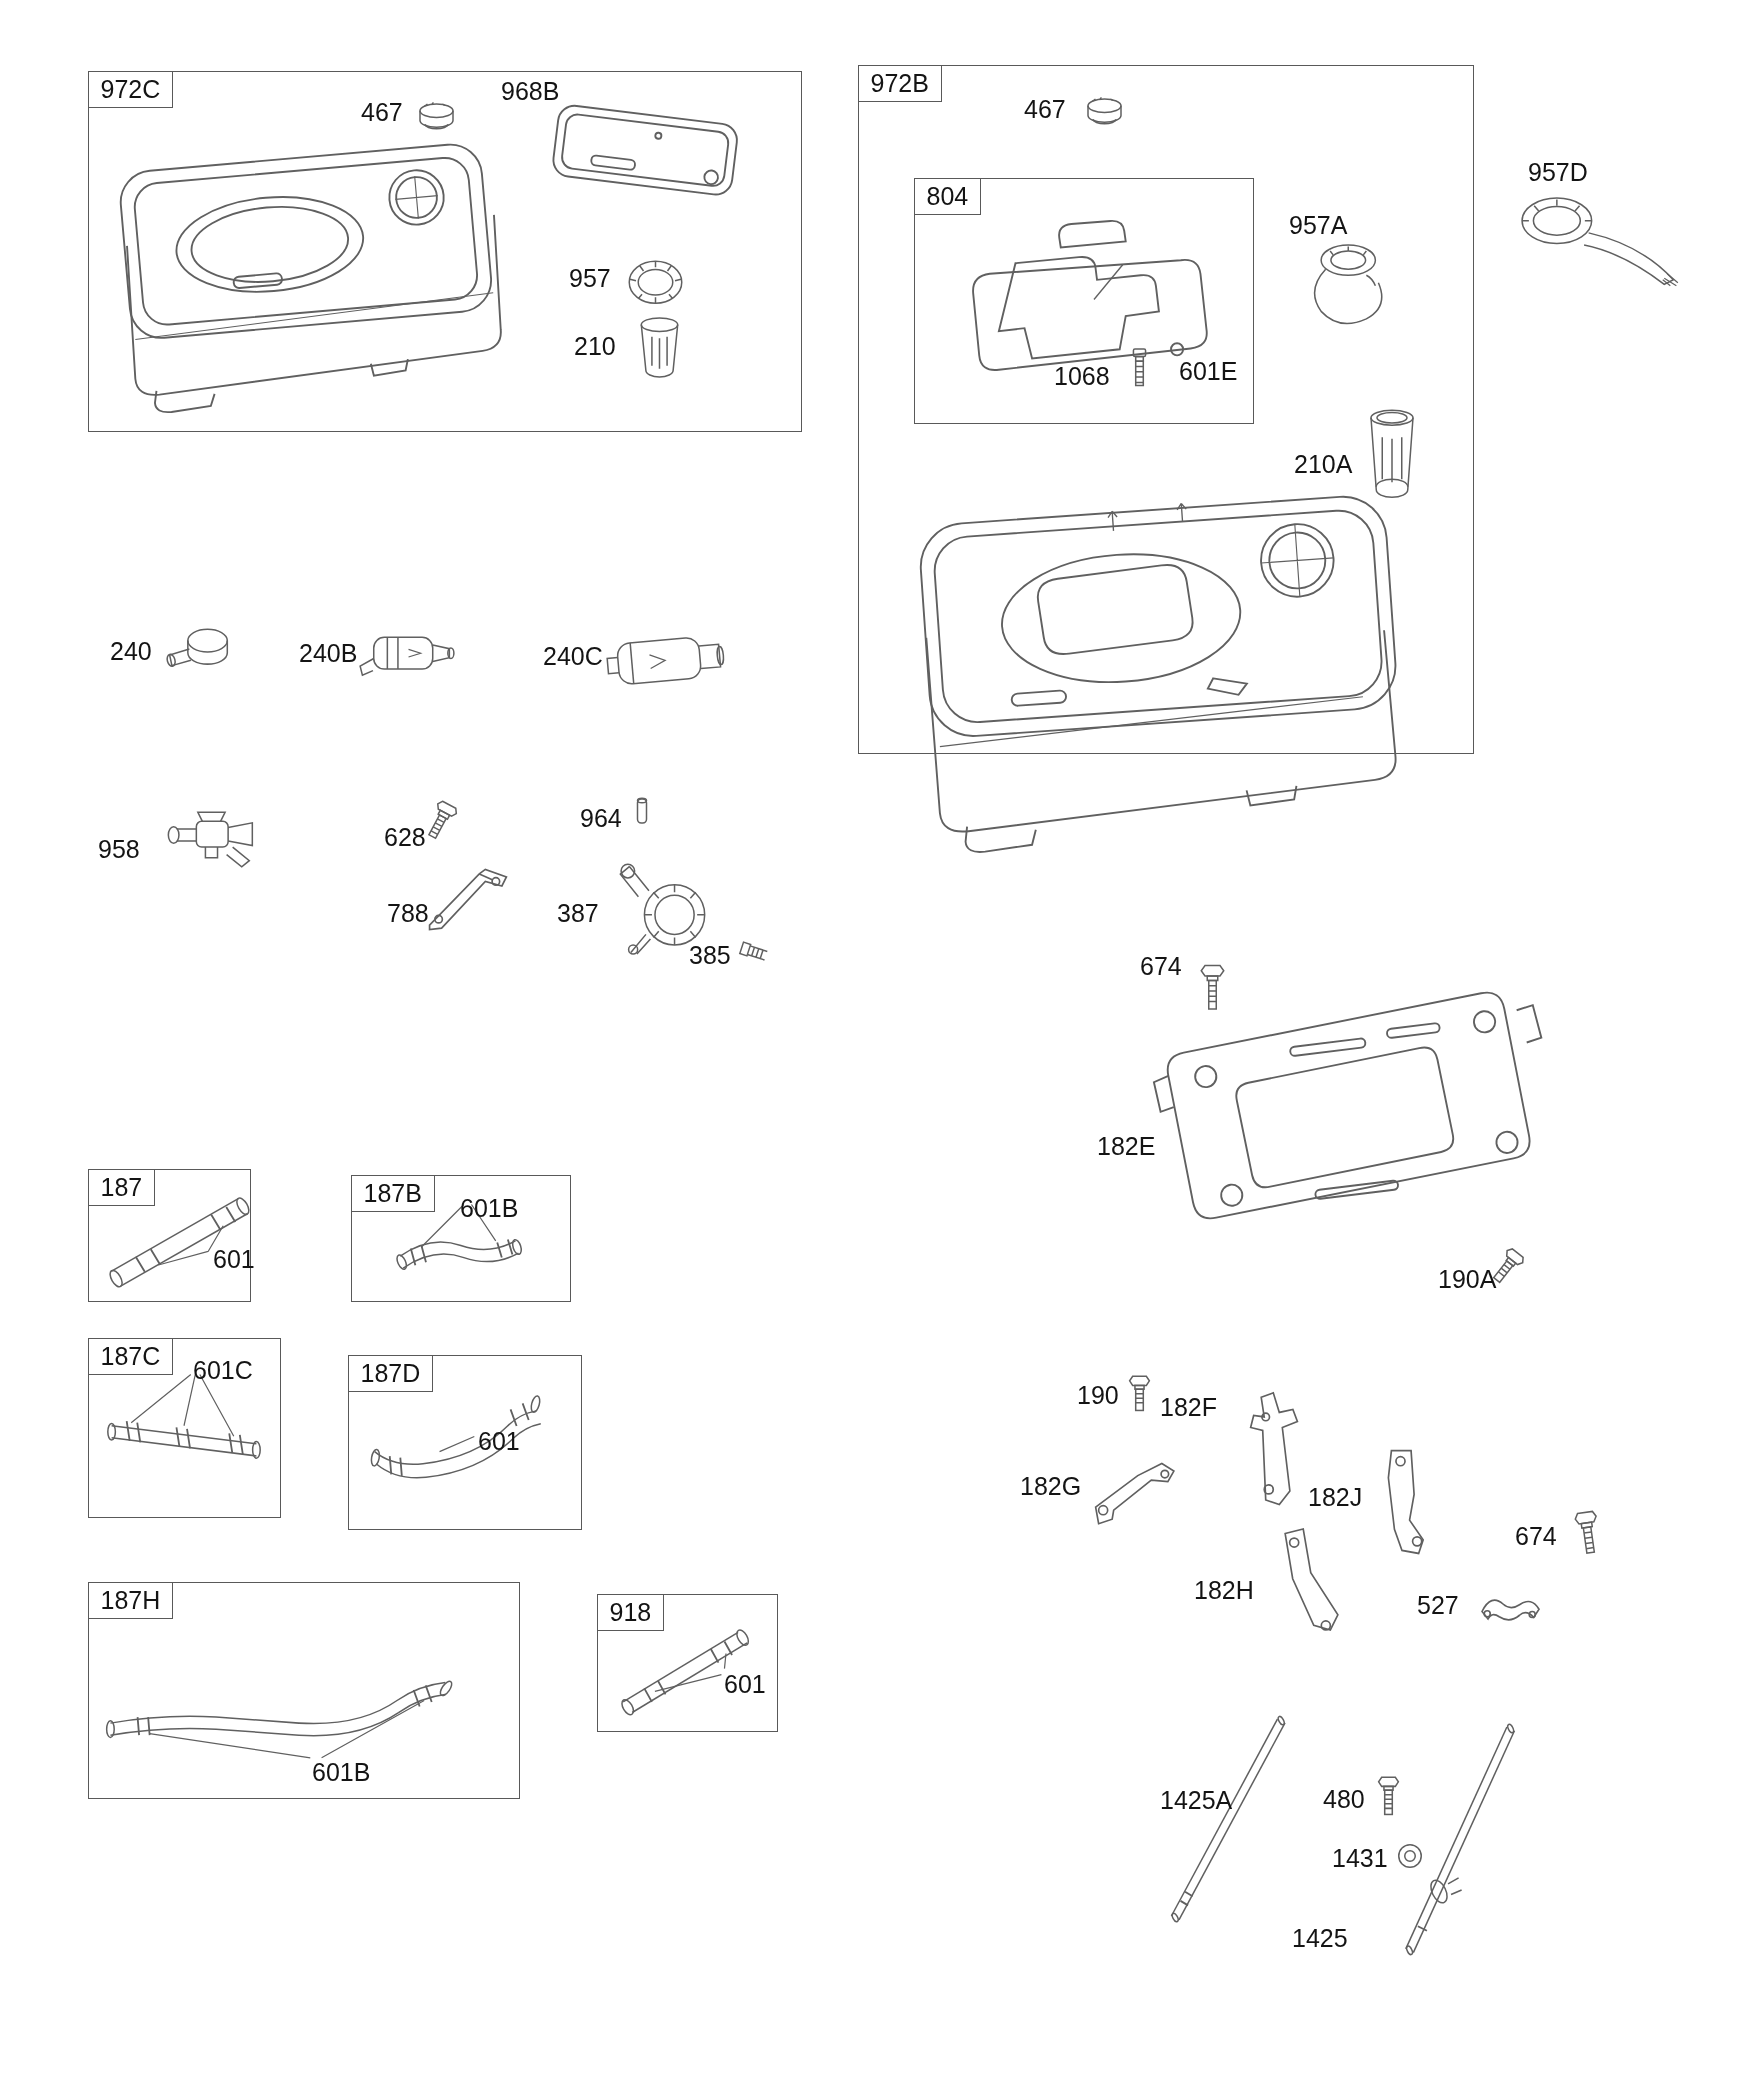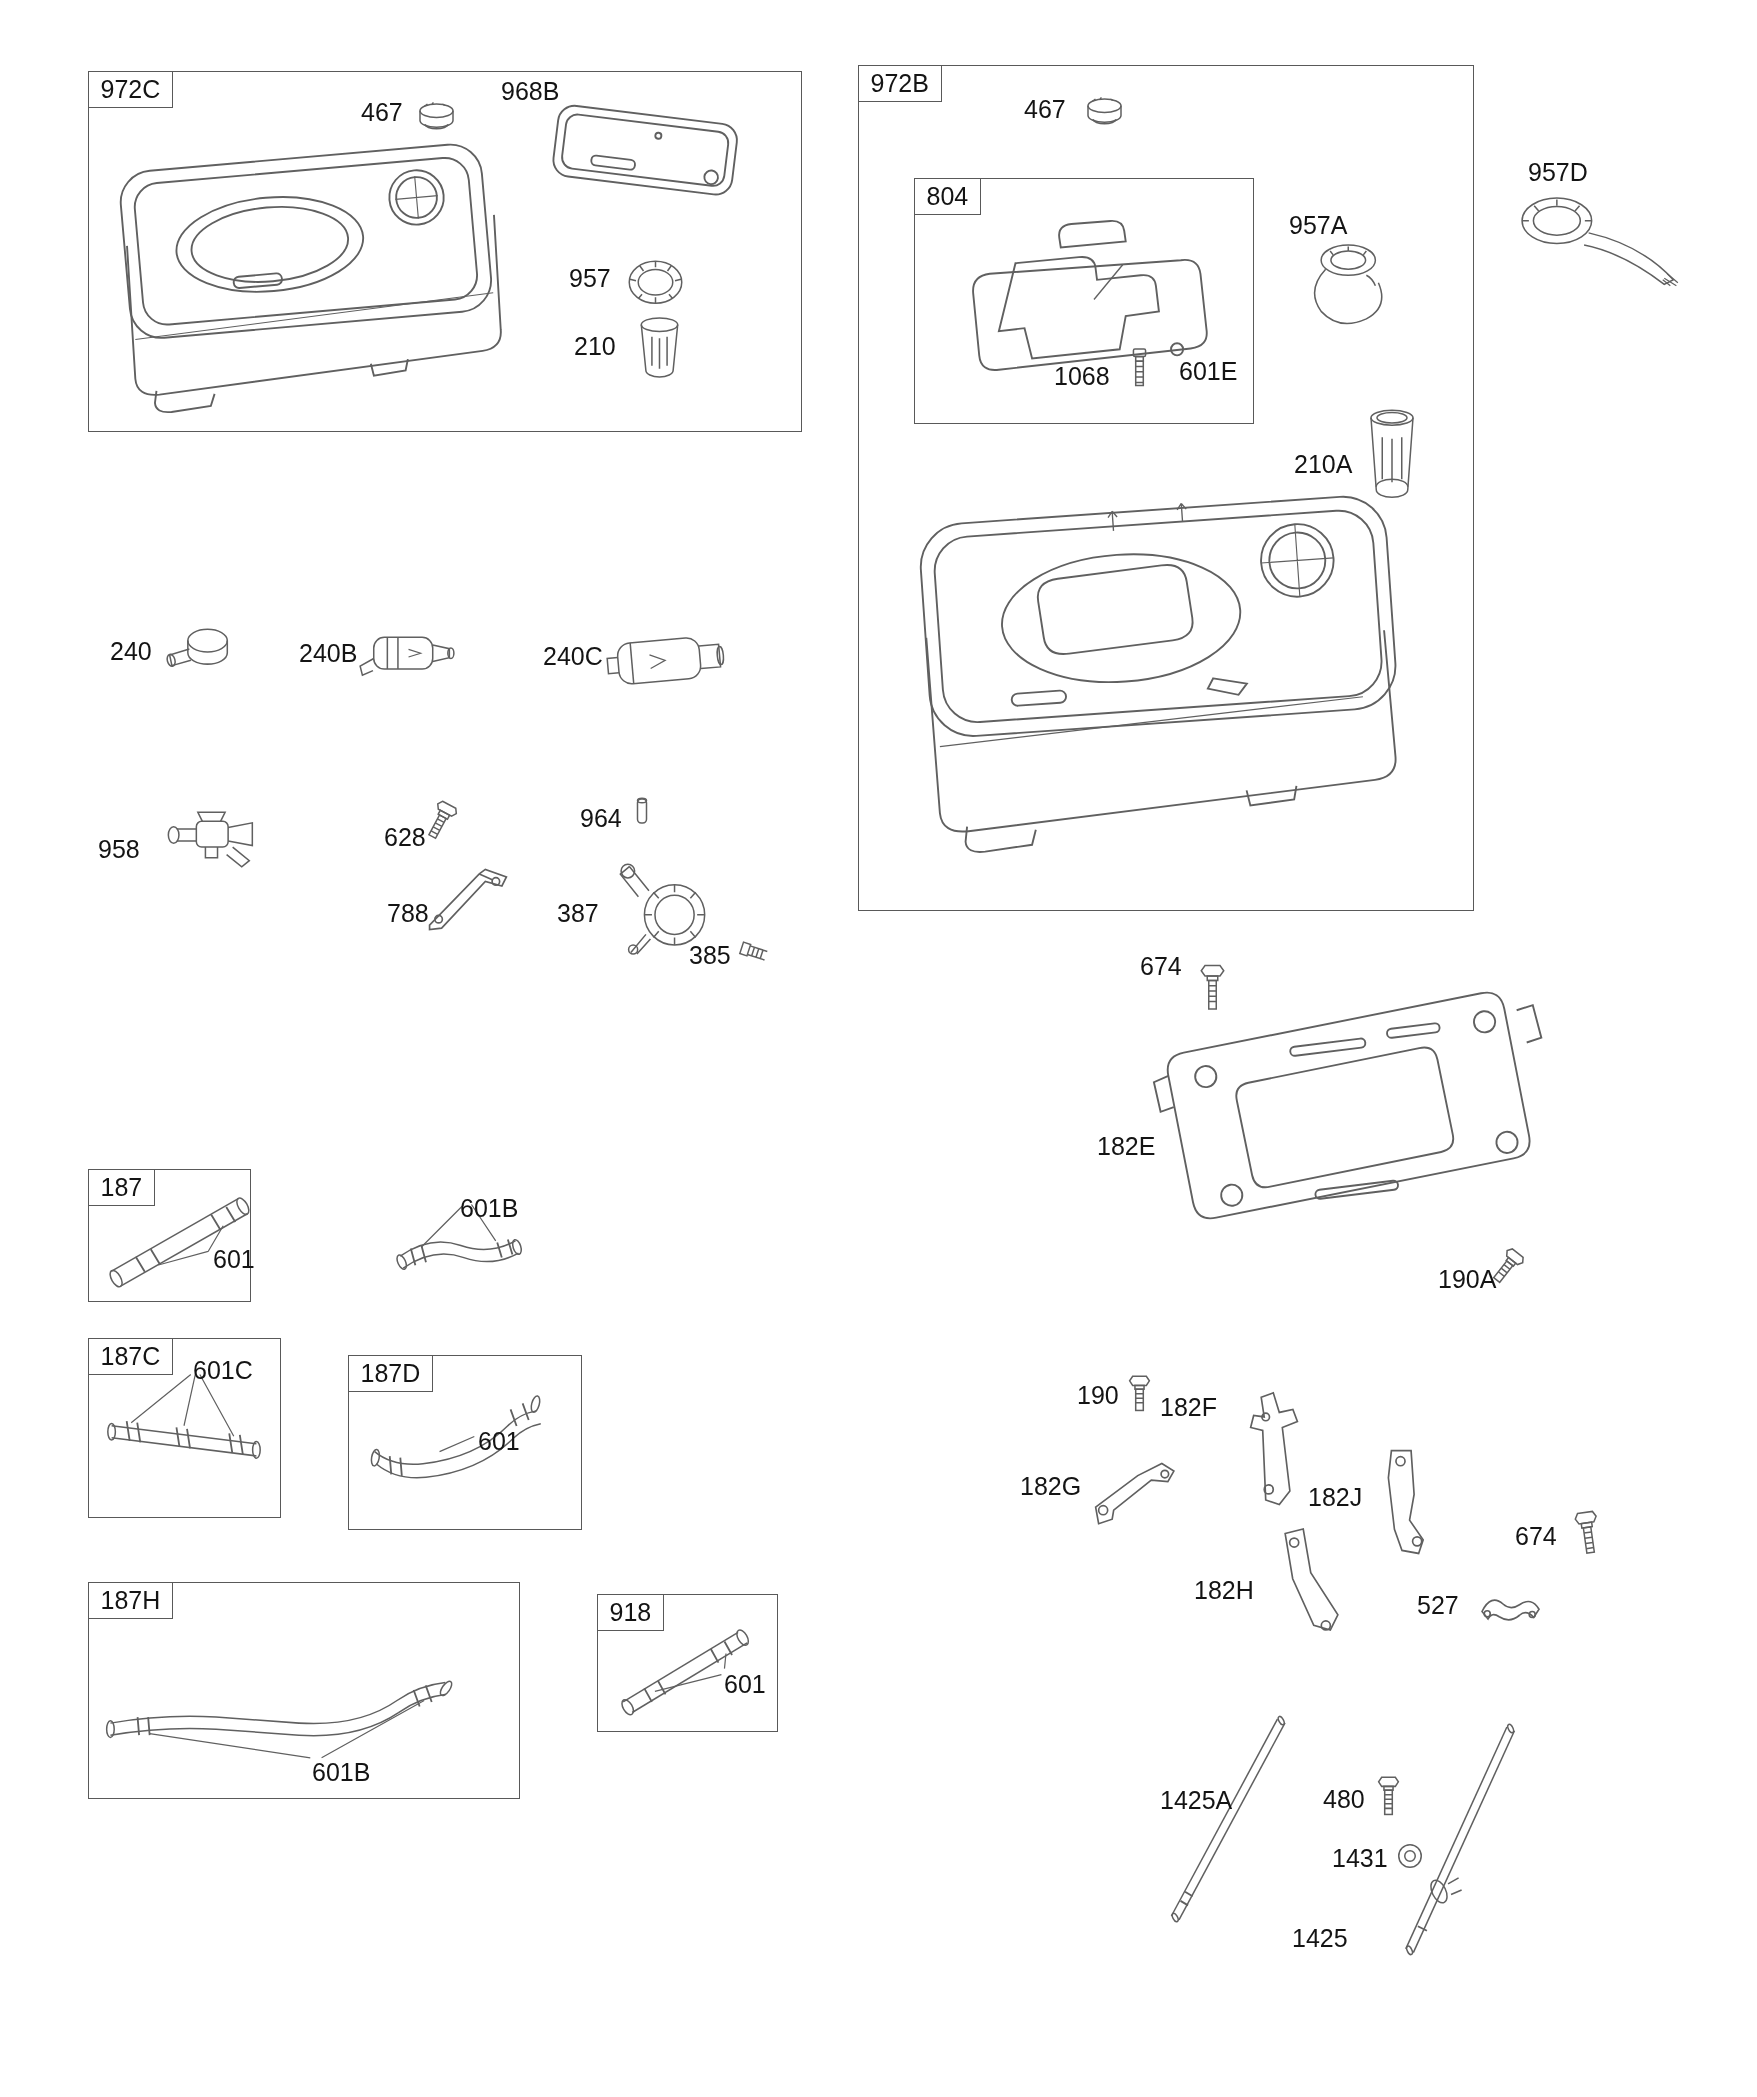--- a/index.html
+++ b/index.html
@@ -14,32 +14,35 @@
 </style>
 </head>
 <body>
 
 <div class="canvas">
 
   <div class="gbox" style="left:88px;top:71px;width:714px;height:361px">
     <span class="glabel">972C</span>
   </div>
 
-  <div class="gbox" style="left:858px;top:65px;width:616px;height:846px">
+  <div class="gbox" style="left:858px;top:65px;width:616px;height:689px">
     <span class="glabel">972B</span>
   </div>
 
   <div class="gbox" style="left:914px;top:178px;width:340px;height:246px">
     <span class="glabel">804</span>
   </div>
 
   <div class="gbox" style="left:88px;top:1169px;width:163px;height:133px">
     <span class="glabel">187</span>
   </div>
 
+  <div class="gbox" style="left:351px;top:1175px;width:220px;height:127px">
+    <span class="glabel">187B</span>
+  </div>
 
   <div class="gbox" style="left:88px;top:1338px;width:193px;height:180px">
     <span class="glabel">187C</span>
   </div>
 
   <div class="gbox" style="left:348px;top:1355px;width:234px;height:175px">
     <span class="glabel">187D</span>
   </div>
 
   <div class="gbox" style="left:88px;top:1582px;width:432px;height:217px">

